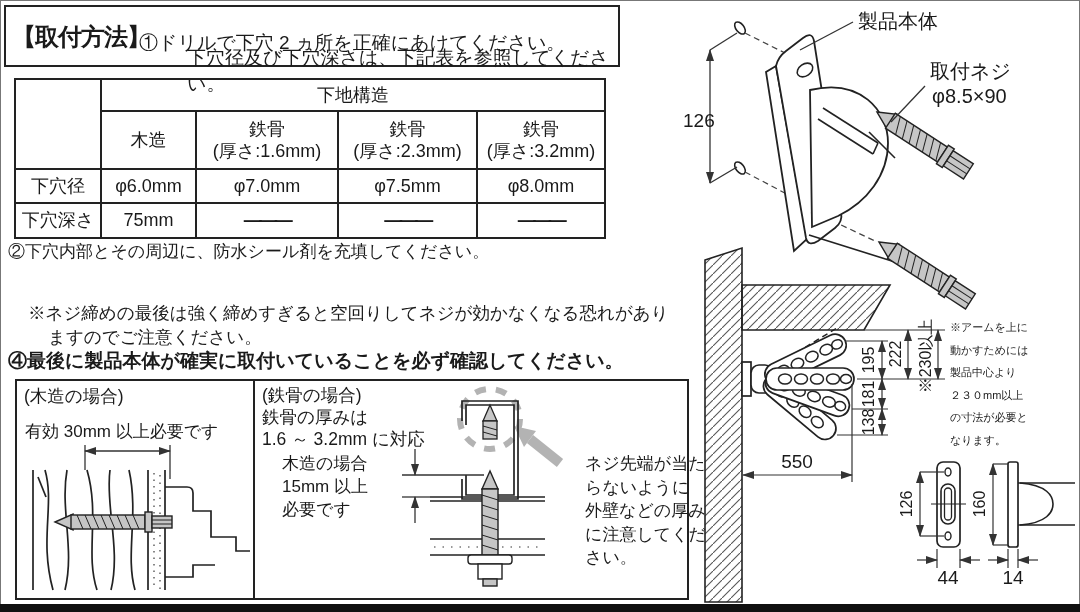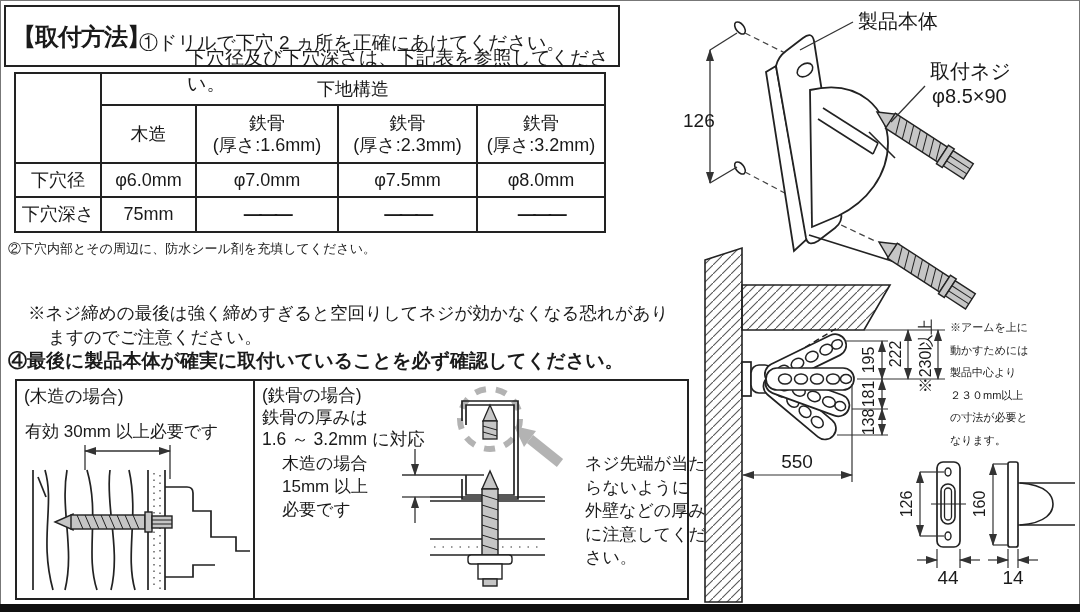--- a/index.html
+++ b/index.html
@@ -10,25 +10,25 @@
   .preline{white-space:pre-line;}
   .nowrap{white-space:nowrap;}
 
   .header-box{position:absolute;left:4px;top:5px;width:612px;height:58px;border:2.5px solid #222;background:#fff;}
   .hb-title{position:absolute;left:6px;top:14px;font-size:24px;font-weight:600;letter-spacing:-1px;}
   .hb-l1{position:absolute;left:133px;top:23px;font-size:19px;}
   .hb-l2{position:absolute;left:181px;top:38px;font-size:19px;}
 
   table.spec{position:absolute;left:14px;top:72px;border-collapse:collapse;table-layout:fixed;}
   table.spec td{border:2px solid #222;text-align:center;vertical-align:middle;font-size:18px;padding:0;line-height:1.25;}
-  table.spec{border:2.5px solid #222;}
+  table.spec{border:2.5px solid #222;margin-top:6px;}
   td.blank{border-top:2.5px solid #222;border-left:2.5px solid #222;}
   .dashcell{letter-spacing:-2.5px;font-weight:bold;}
 
-  .step{position:absolute;font-size:13px;white-space:nowrap;}
+  .step{position:absolute;font-size:17px;white-space:nowrap;}
   .stepnote{position:absolute;font-size:17.5px;white-space:nowrap;}
   .stepbold{position:absolute;font-size:19px;font-weight:bold;white-space:nowrap;}
 
   .wood-box{position:absolute;left:15px;top:379px;width:236px;height:217px;border:2px solid #222;}
   .steel-box{position:absolute;left:251px;top:379px;width:436px;height:217px;border:2px solid #222;border-left:none;}
   .boxlabel{font-size:17.5px;}
 
   .black-bar{position:absolute;left:0;top:604px;width:1080px;height:8px;background:#101010;}
 
   svg text{fill:#1a1a1a;}

